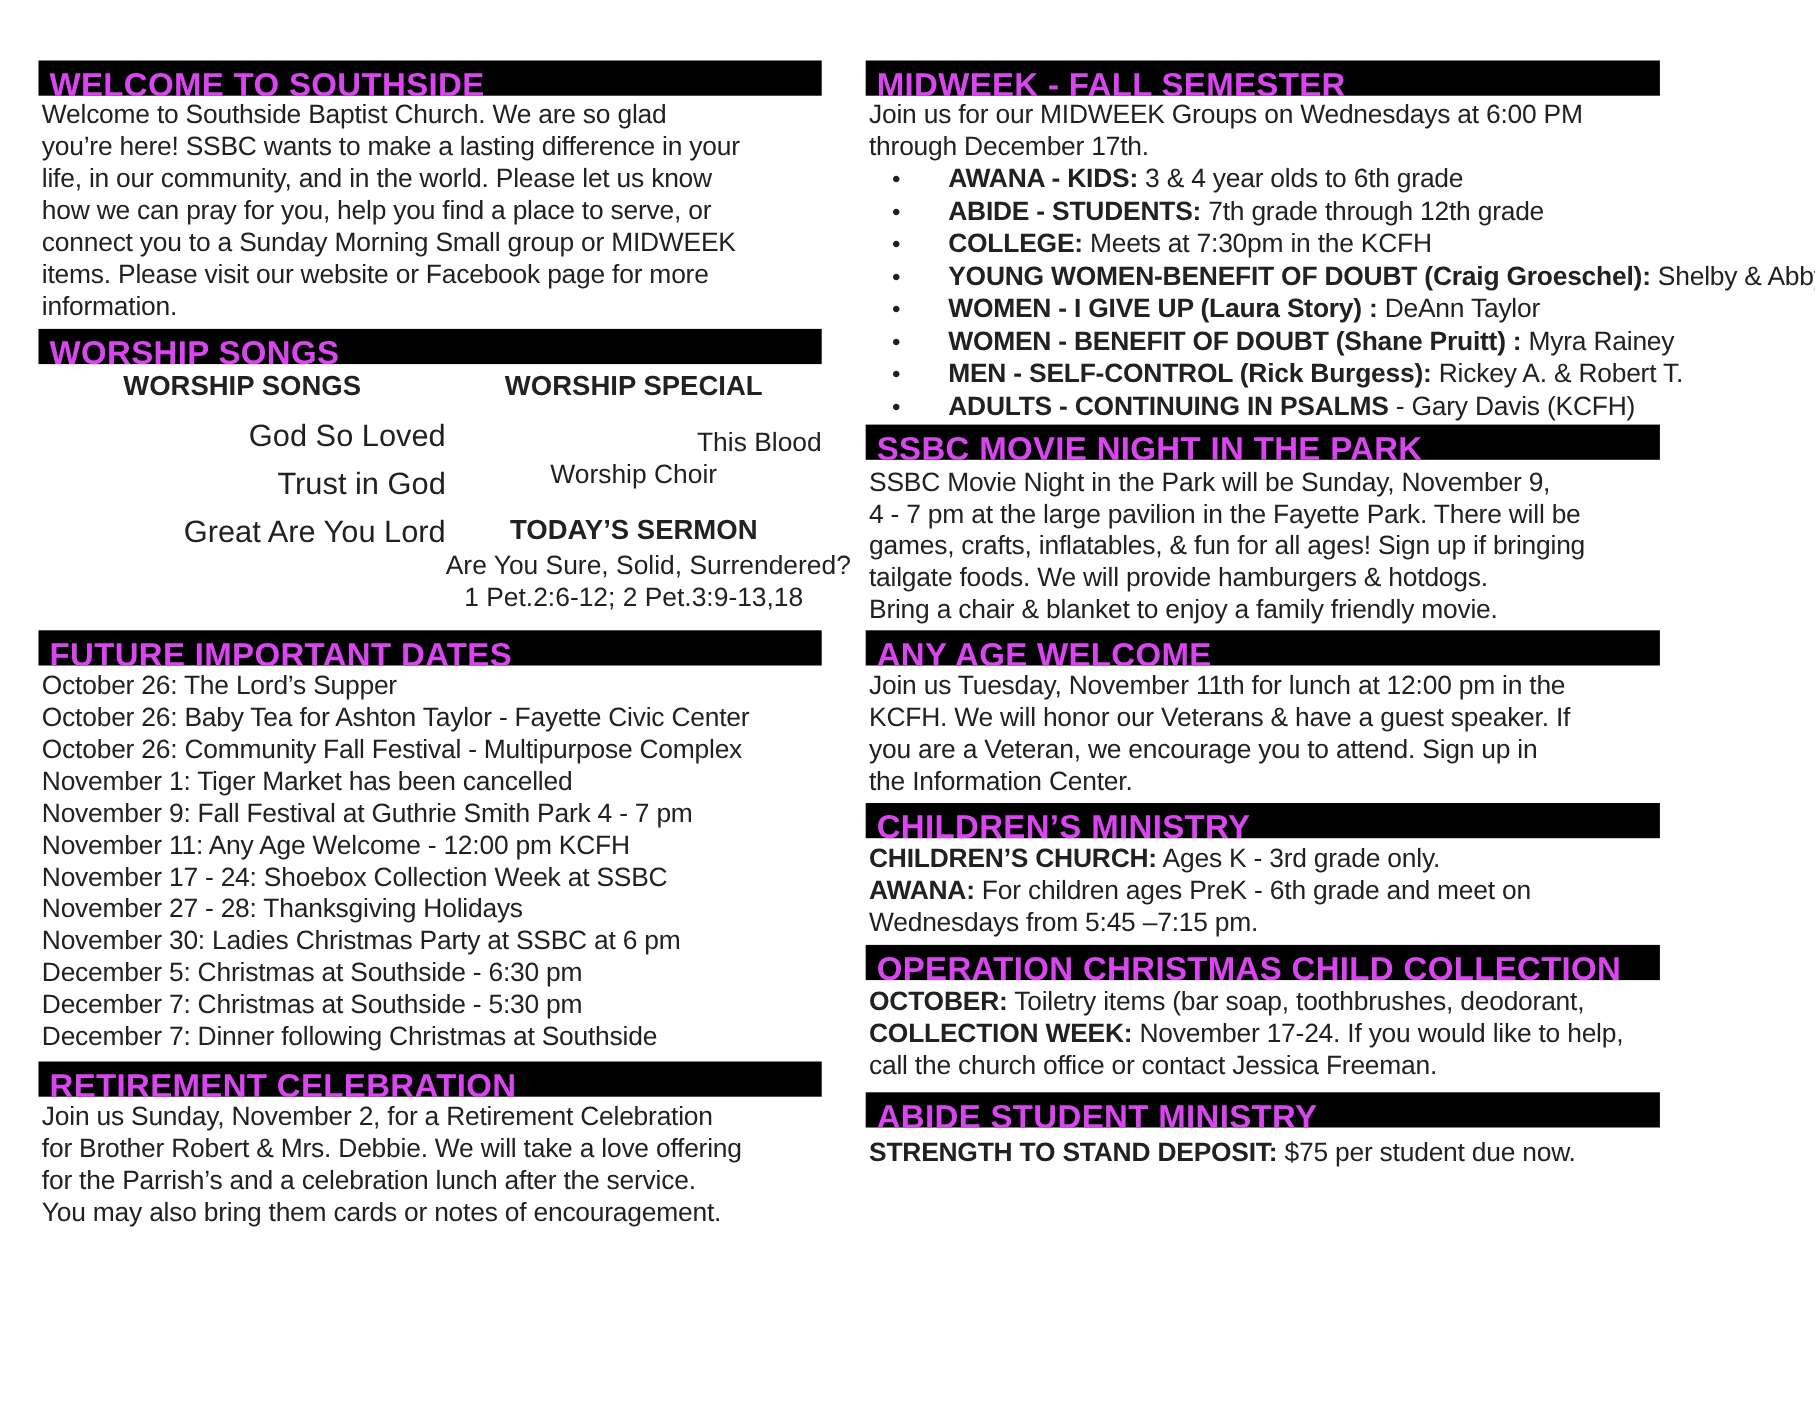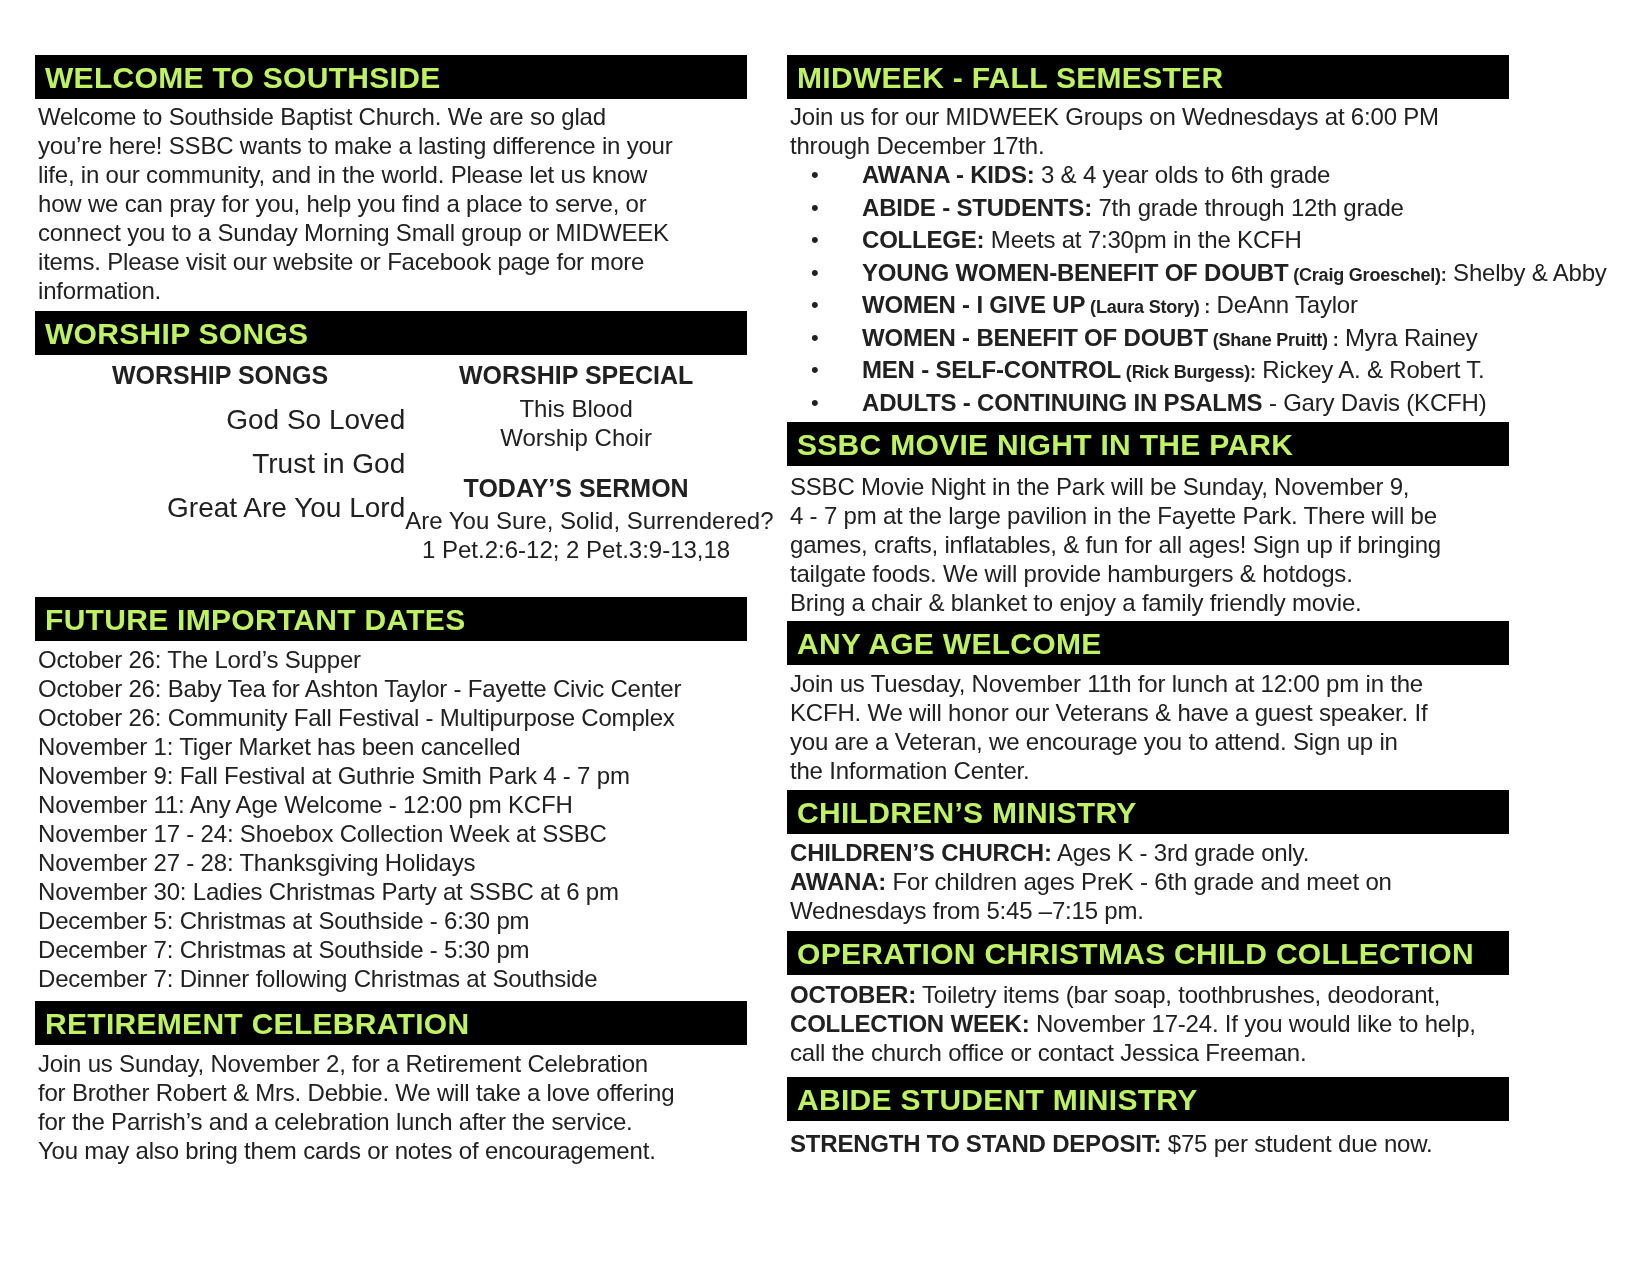--- a/index.html
+++ b/index.html
@@ -10,22 +10,22 @@
     background:#ffffff;
     font-family:"Liberation Sans","DejaVu Sans",sans-serif;
     color:#212121;
     overflow:hidden;
   }
   .col { position:absolute; top:55px; }
   .col-left  { left:35px;  width:712px; }
   .col-right { left:787px; width:722px; }
 
   .bar {
-    background:#000000; color:#bef264;
-    height:44px; line-height:45px;
+    background:#000000; color:#d946ef;
+    height:32px; line-height:45px;
     font-size:30px; font-weight:bold;
     padding-left:10px; letter-spacing:0.3px;
     white-space:nowrap; overflow:hidden;
   }
   .body { padding-left:3px; }
   .line {
     font-size:24px; line-height:29px;
     letter-spacing:-0.2px; white-space:nowrap;
   }
   .blabel { font-weight:bold; }
@@ -33,38 +33,38 @@
   
   .welcome-body   { margin-top:3px; }
   .bar-worship    { margin-top:6px; }
   .worship        { height:242px; padding-top:6px; display:flex; }
   .wcol           { text-align:center; }
   .wcol-songs     { width:52%; }
   .wcol-special   { width:48%; }
   .wtitle  { font-size:25px; font-weight:bold; line-height:29px; white-space:nowrap; }
   .song    { font-size:28px; line-height:29px; margin-top:15px; white-space:nowrap;text-align:right; }
   .wline   { font-size:24px; line-height:29px; white-space:nowrap; }
-  .mt8     { margin-top:4px; }
+  .mt8     { margin-top:22px;text-align:right; }
   .mt22    { margin-top:22px; }
   .mt3     { margin-top:3px; }
   .dates-body      { margin-top:4px; }
   .bar-retirement  { margin-top:8px; }
   .retirement-body { margin-top:4px; }
 
   
   .intro-body   { margin-top:3px; }
   .bullets      { list-style:none; }
   .bullets li {
     position:relative; padding-left:75px;
     line-height:29.5px; font-size:24px;
     letter-spacing:-0.2px; white-space:nowrap;
   }
   .dot  { position:absolute; left:24px; top:0; font-size:22px; }
   .bl   { font-weight:bold; }
-  .sm   { font-weight:bold; font-size:18px; }
+  .sm   { font-weight:bold; font-size:24px; }
   .rest-small .rs { font-size:24px; }
   .bar-movie    { margin-top:2px; }
   .movie-body   { margin-top:6px; }
   .bar-anyage   { margin-top:4px; }
   .anyage-body  { margin-top:4px; }
   .bar-children { margin-top:5px; }
   .children-body{ margin-top:4px; }
   .bar-occ      { margin-top:6px; }
   .occ-body     { margin-top:5px; }
   .bar-abide    { margin-top:10px; }

